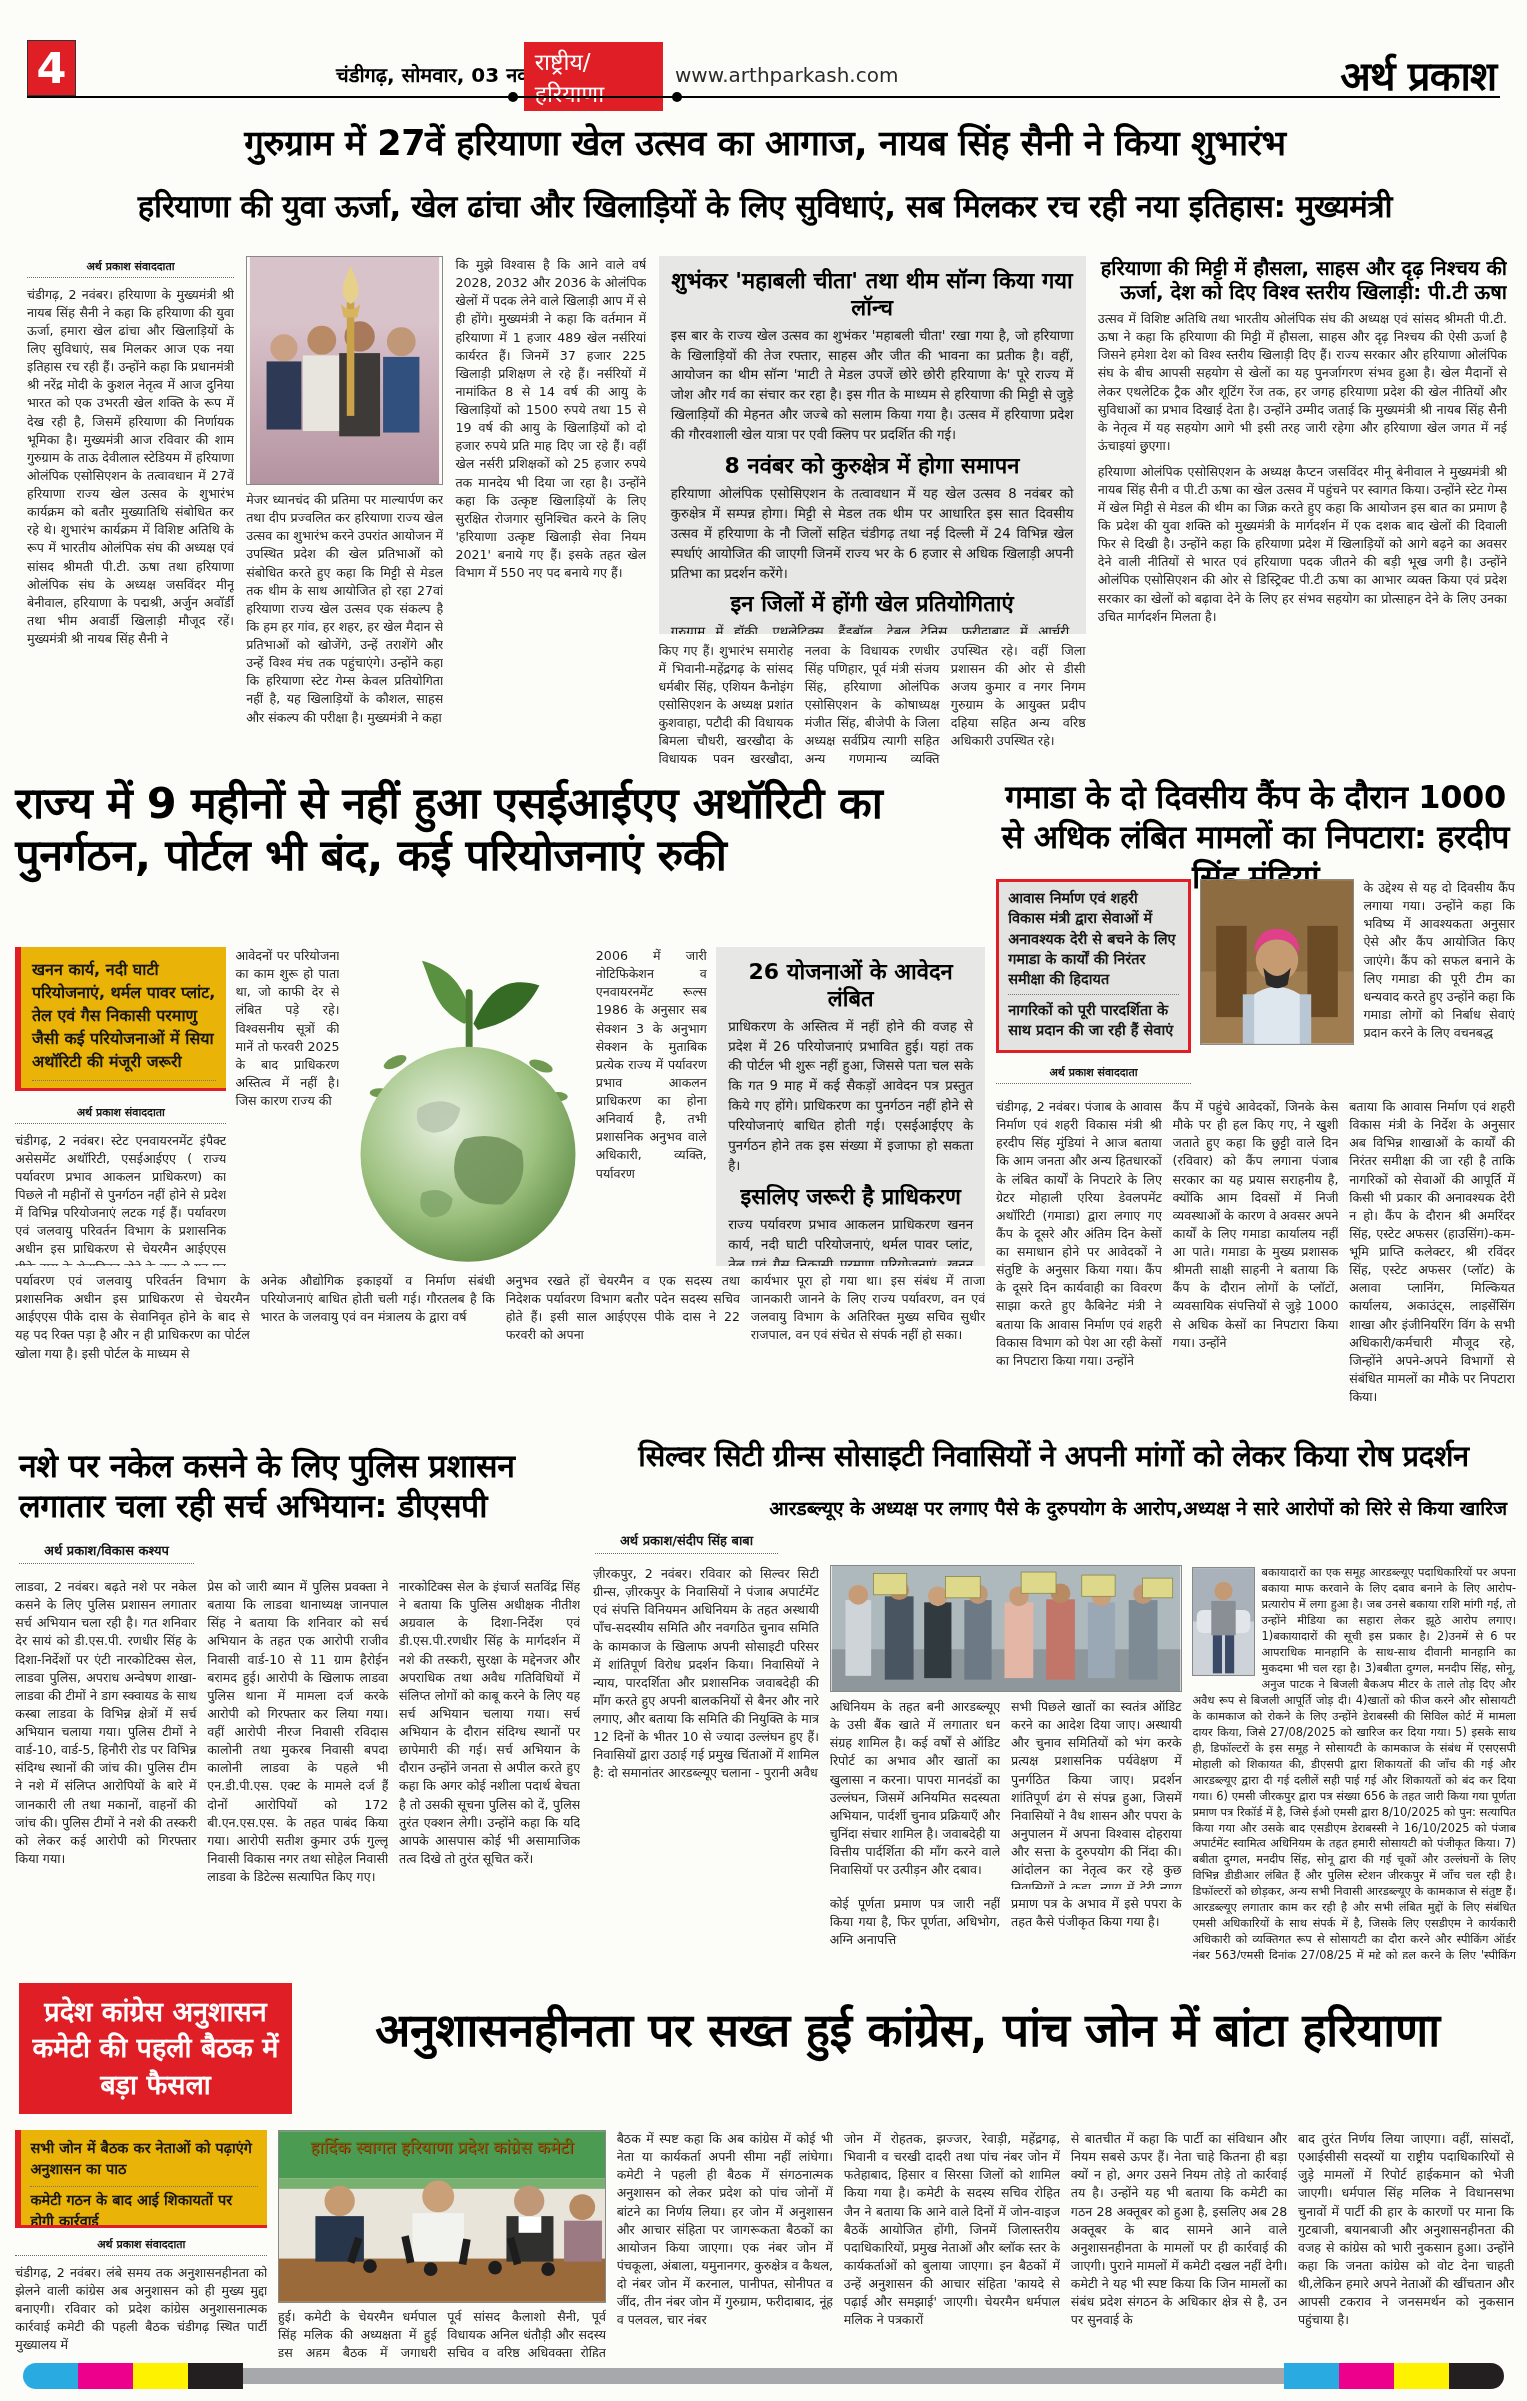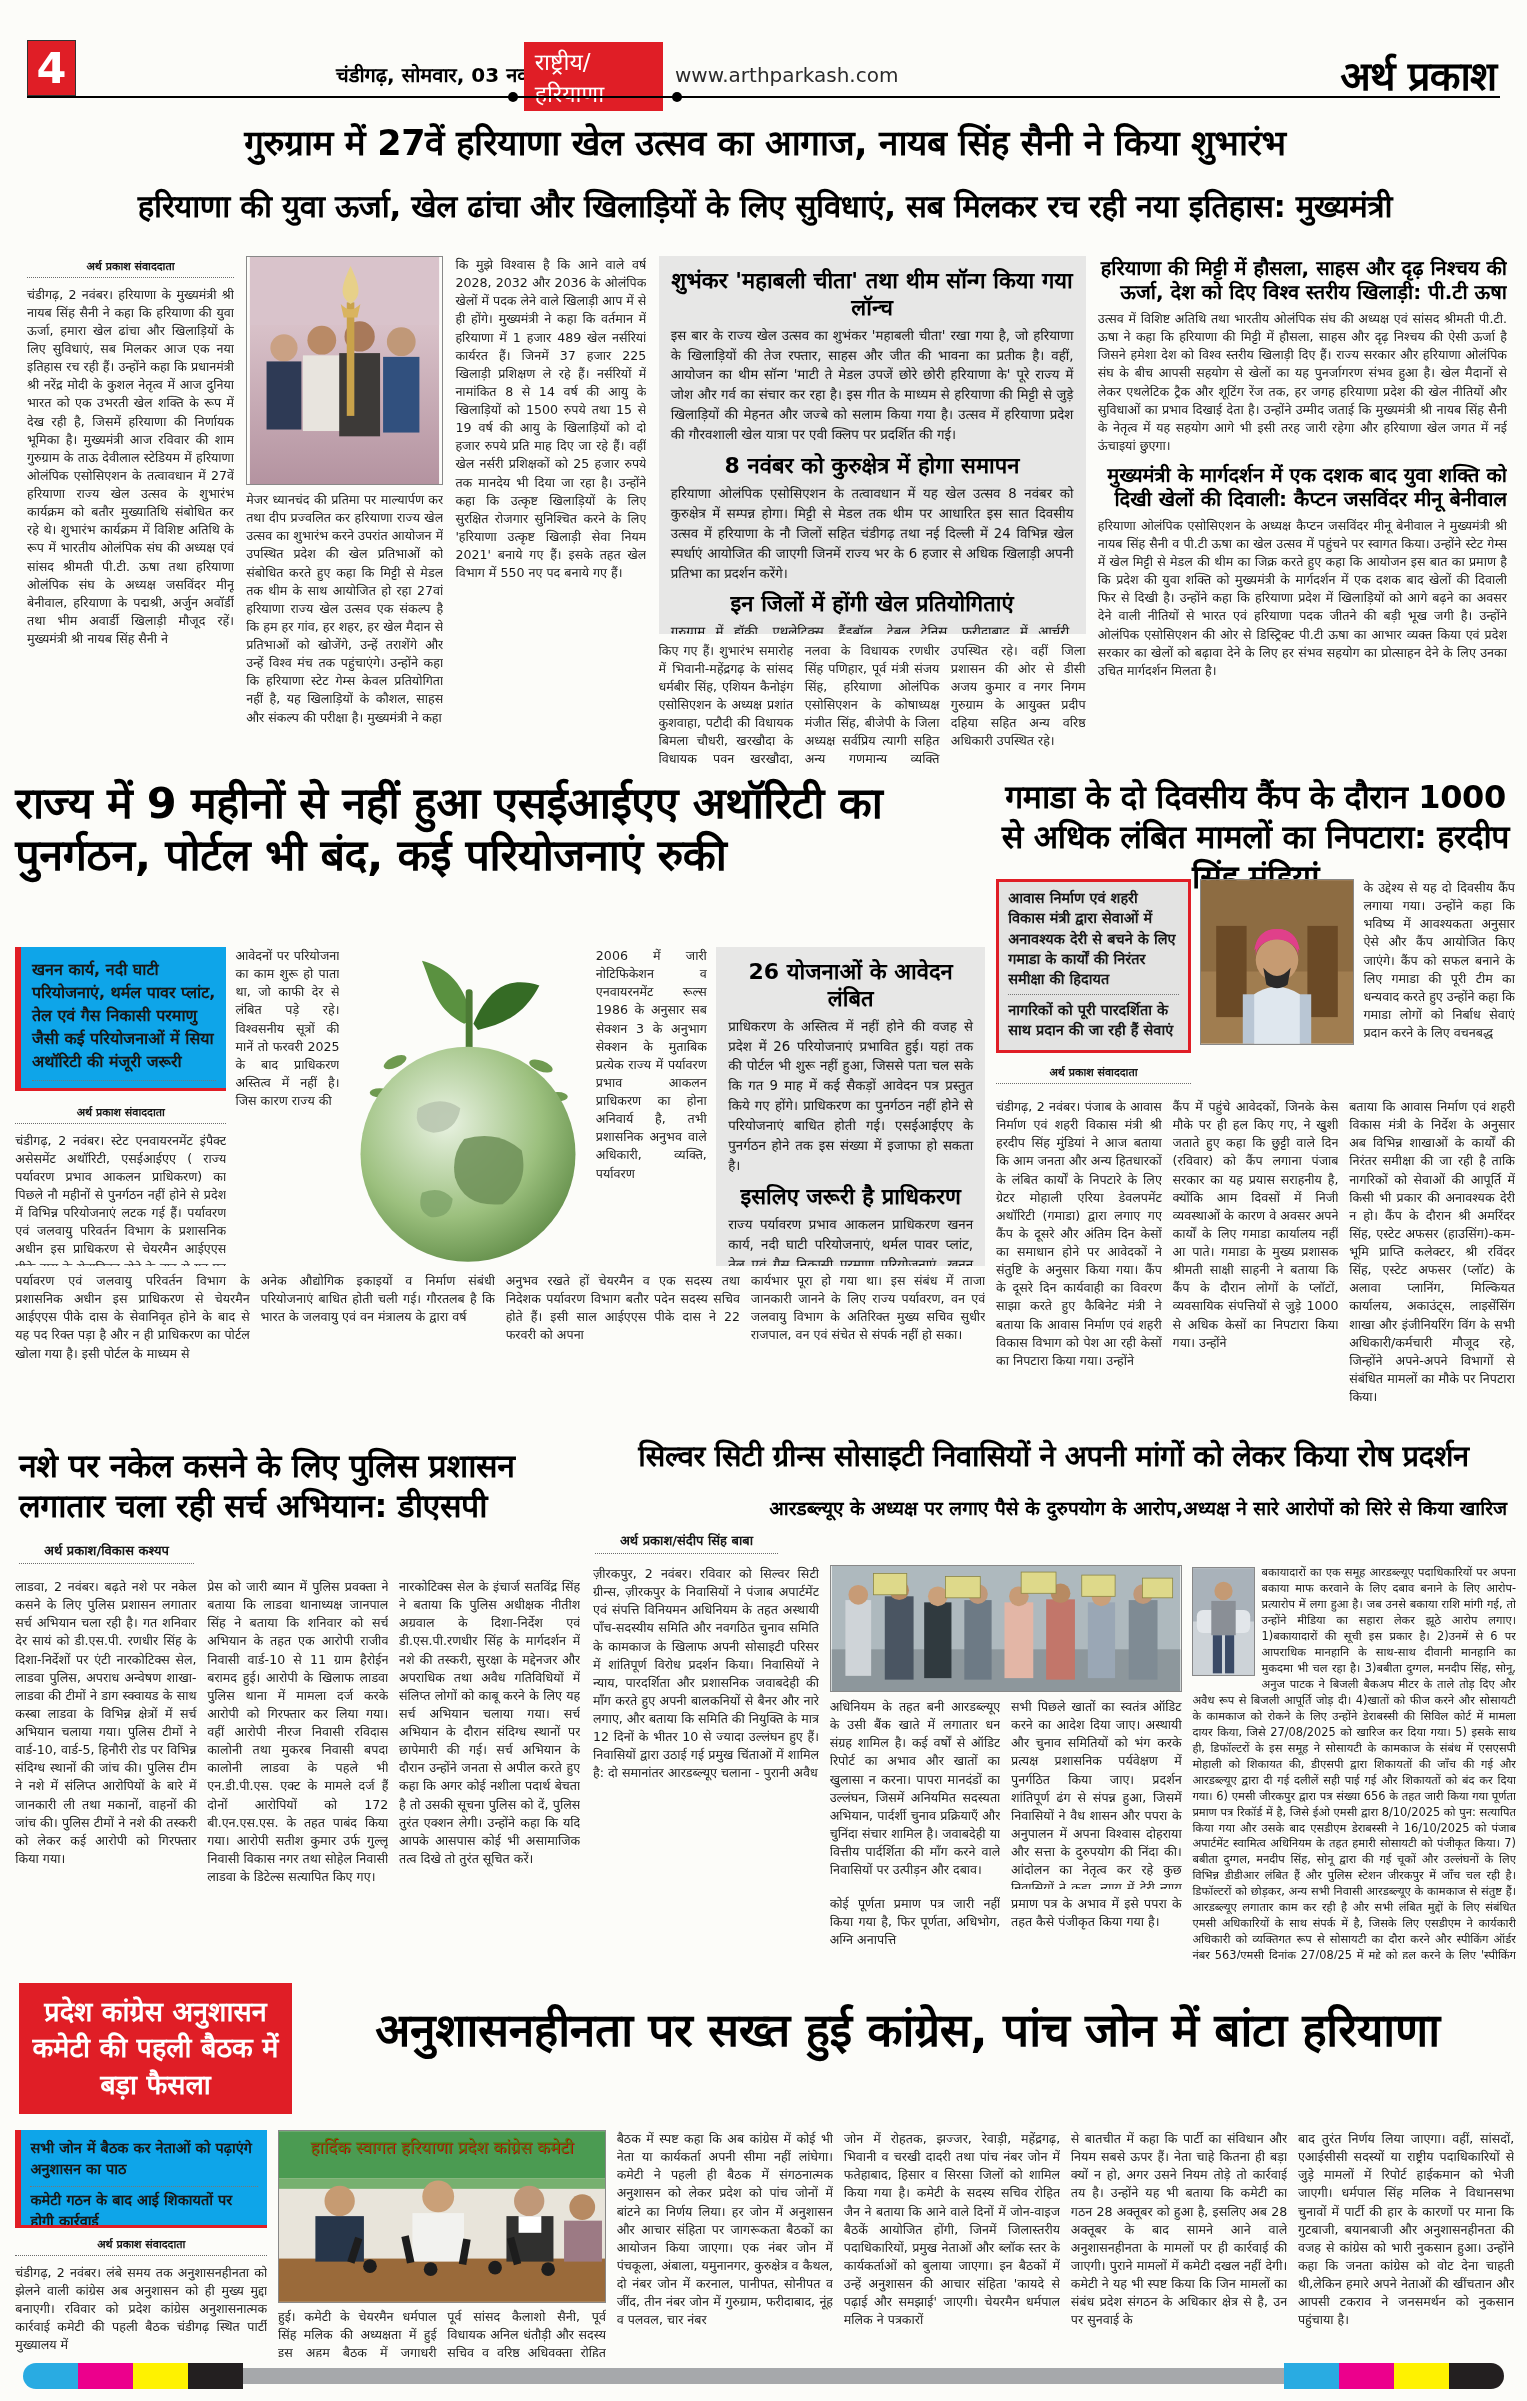--- a/index.html
+++ b/index.html
@@ -13,21 +13,21 @@
 .hl{font-weight:bold;color:#000;text-align:center;letter-spacing:-0.4px}
 .hl-1{font-size:35px;line-height:1.1}
 .hl-2{font-size:31px;line-height:1.1}
 .hl-xxl{font-size:43px;line-height:1.22}
 .hl-story{font-size:32px;line-height:1.25}
 .hl-cong{font-size:46px;line-height:1.1}
 .subhl{font-weight:bold;font-size:20px;text-align:right;line-height:1.2;color:#000}
 .graybox{background:#e7e7e6;padding:7.6px 12.2px}
 .graybox h3{margin:4.6px 0 4.6px 0;font-size:22px;text-align:center;line-height:1.2;color:#000}
 .graybox p{margin:0 0 7.6px 0;font-size:13.3px;line-height:1.5;text-align:justify}
-.quotebox{background:#0ea5e9;border-left:6.9px solid #e01e26;border-bottom:3.1px solid #e01e26;padding:7.6px 10.7px;font-size:16px;font-weight:bold;line-height:1.45;text-align:left}
+.quotebox{background:#eab308;border-left:6.9px solid #e01e26;border-bottom:3.1px solid #e01e26;padding:7.6px 10.7px;font-size:16px;font-weight:bold;line-height:1.45;text-align:left}
 .quotebox .q{border-bottom:1.5px dotted #777;padding:3.1px 0 6.1px 0;margin:0}
 .quotebox .q:last-child{border-bottom:1.5px dotted #777}
 .redframe{background:#e3e3e2;border:3.1px solid #e01e26;padding:6.1px 9.2px;font-size:14.5px;font-weight:bold;line-height:1.4}
 .kicker{background:#e01e26;color:#fff;font-weight:bold;font-size:27px;line-height:1.35;text-align:center;display:flex;align-items:center;justify-content:center;padding:7.6px}
 .photo{display:block;width:100%;border:0.8px solid #888}
 .threecol{columns:3;column-gap:11.4px}
 .mast-date{font-weight:bold;font-size:20px;color:#000}
 .mast-site{font-size:20px;color:#2b2b2b}
 .section-box{background:#e01e26;color:#fff;font-weight:normal;font-size:23px;padding:13.7px 10.7px;display:flex;align-items:center;justify-content:center}
 .pageno{background:#e01e26;color:#fff;font-size:43px;font-weight:bold;display:flex;align-items:center;justify-content:center;border:1.5px solid #333}
@@ -100,21 +100,20 @@
         <h3>8 नवंबर को कुरुक्षेत्र में होगा समापन</h3>
         <p>हरियाणा ओलंपिक एसोसिएशन के तत्वावधान में यह खेल उत्सव 8 नवंबर को कुरुक्षेत्र में सम्पन्न होगा। मिट्टी से मेडल तक थीम पर आधारित इस सात दिवसीय उत्सव में हरियाणा के नौ जिलों सहित चंडीगढ़ तथा नई दिल्ली में 24 विभिन्न खेल स्पर्धाएं आयोजित की जाएगी जिनमें राज्य भर के 6 हजार से अधिक खिलाड़ी अपनी प्रतिभा का प्रदर्शन करेंगे।</p>
         <h3>इन जिलों में होंगी खेल प्रतियोगिताएं</h3>
         <p>गुरुग्राम में हॉकी, एथलेटिक्स, हैंडबॉल, टेबल टेनिस, फरीदाबाद में आर्चरी, वेटलिफ्टिंग, फेंसिंग, टेनिस, सोनीपत में नेटबॉल, कुश्ती, कराटे, जूडो, कुरुक्षेत्र में योगासन, साइक्लिंग (रोड और ट्रैक इवेंट्स), पंचकूला में कबड्डी, बास्केटबॉल, वॉलीबॉल, बैडमिंटन, झज्जर में ट्रायथलॉन वॉटरपोलो (तैराकी, साइकिलिंग, दौड़), रोहतक में बॉक्सिंग, करनाल में फुटबॉल, नई दिल्ली में शूटिंग तथा चंडीगढ़ में नौकायन (जलक्रीड़ा)।</p>
       </div>
       <div class="threecol body clip" style="margin-top:7.6px;height:128px">किए गए हैं। शुभारंभ समारोह में भिवानी-महेंद्रगढ़ के सांसद धर्मबीर सिंह, एशियन कैनोइंग एसोसिएशन के अध्यक्ष प्रशांत कुशवाहा, पटौदी की विधायक बिमला चौधरी, खरखौदा के विधायक पवन खरखौदा, नलवा के विधायक रणधीर सिंह पणिहार, पूर्व मंत्री संजय सिंह, हरियाणा ओलंपिक एसोसिएशन के कोषाध्यक्ष मंजीत सिंह, बीजेपी के जिला अध्यक्ष सर्वप्रिय त्यागी सहित अन्य गणमान्य व्यक्ति उपस्थित रहे। वहीं जिला प्रशासन की ओर से डीसी अजय कुमार व नगर निगम गुरुग्राम के आयुक्त प्रदीप दहिया सहित अन्य वरिष्ठ अधिकारी उपस्थित रहे।</div>
     </div>
     <div class="clip" style="flex:1">
       <div class="subhl">हरियाणा की मिट्टी में हौसला, साहस और दृढ़ निश्चय की ऊर्जा, देश को दिए विश्व स्तरीय खिलाड़ी: पी.टी ऊषा</div>
       <p class="body" style="margin:6.1px 0 7.6px 0">उत्सव में विशिष्ट अतिथि तथा भारतीय ओलंपिक संघ की अध्यक्ष एवं सांसद श्रीमती पी.टी. ऊषा ने कहा कि हरियाणा की मिट्टी में हौसला, साहस और दृढ़ निश्चय की ऐसी ऊर्जा है जिसने हमेशा देश को विश्व स्तरीय खिलाड़ी दिए हैं। राज्य सरकार और हरियाणा ओलंपिक संघ के बीच आपसी सहयोग से खेलों का यह पुनर्जागरण संभव हुआ है। खेल मैदानों से लेकर एथलेटिक ट्रैक और शूटिंग रेंज तक, हर जगह हरियाणा प्रदेश की खेल नीतियों और सुविधाओं का प्रभाव दिखाई देता है। उन्होंने उम्मीद जताई कि मुख्यमंत्री श्री नायब सिंह सैनी के नेतृत्व में यह सहयोग आगे भी इसी तरह जारी रहेगा और हरियाणा खेल जगत में नई ऊंचाइयां छुएगा।</p>
-      <div class="subhl">मुख्यमंत्री के मार्गदर्शन में एक दशक बाद युवा शक्ति को दिखी खेलों की दिवाली: कैप्टन जसविंदर मीनू बेनीवाल</div>
       <p class="body" style="margin:6.1px 0 0 0">हरियाणा ओलंपिक एसोसिएशन के अध्यक्ष कैप्टन जसविंदर मीनू बेनीवाल ने मुख्यमंत्री श्री नायब सिंह सैनी व पी.टी ऊषा का खेल उत्सव में पहुंचने पर स्वागत किया। उन्होंने स्टेट गेम्स में खेल मिट्टी से मेडल की थीम का जिक्र करते हुए कहा कि आयोजन इस बात का प्रमाण है कि प्रदेश की युवा शक्ति को मुख्यमंत्री के मार्गदर्शन में एक दशक बाद खेलों की दिवाली फिर से दिखी है। उन्होंने कहा कि हरियाणा प्रदेश में खिलाड़ियों को आगे बढ़ने का अवसर देने वाली नीतियों से भारत एवं हरियाणा पदक जीतने की बड़ी भूख जगी है। उन्होंने ओलंपिक एसोसिएशन की ओर से डिस्ट्रिक्ट पी.टी ऊषा का आभार व्यक्त किया एवं प्रदेश सरकार का खेलों को बढ़ावा देने के लिए हर संभव सहयोग का प्रोत्साहन देने के लिए उनका उचित मार्गदर्शन मिलता है।</p>
     </div>
   </div>
 
   <div class="abs hl hl-xxl" style="left:15.3px;top:777px;width:969px;text-align:left">राज्य में 9 महीनों से नहीं हुआ एसईआईएए अथॉरिटी का पुनर्गठन, पोर्टल भी बंद, कई परियोजनाएं रुकी</div>
 
   <div class="abs row" style="left:15.3px;top:947px;width:970px;height:319px;gap:9.2px">
     <div class="clip" style="width:211px">
       <div class="quotebox">
           <p class="q" style="margin:0">खनन कार्य, नदी घाटी परियोजनाएं, थर्मल पावर प्लांट, तेल एवं गैस निकासी परमाणु जैसी कई परियोजनाओं में सिया अथॉरिटी की मंजूरी जरूरी</p>

